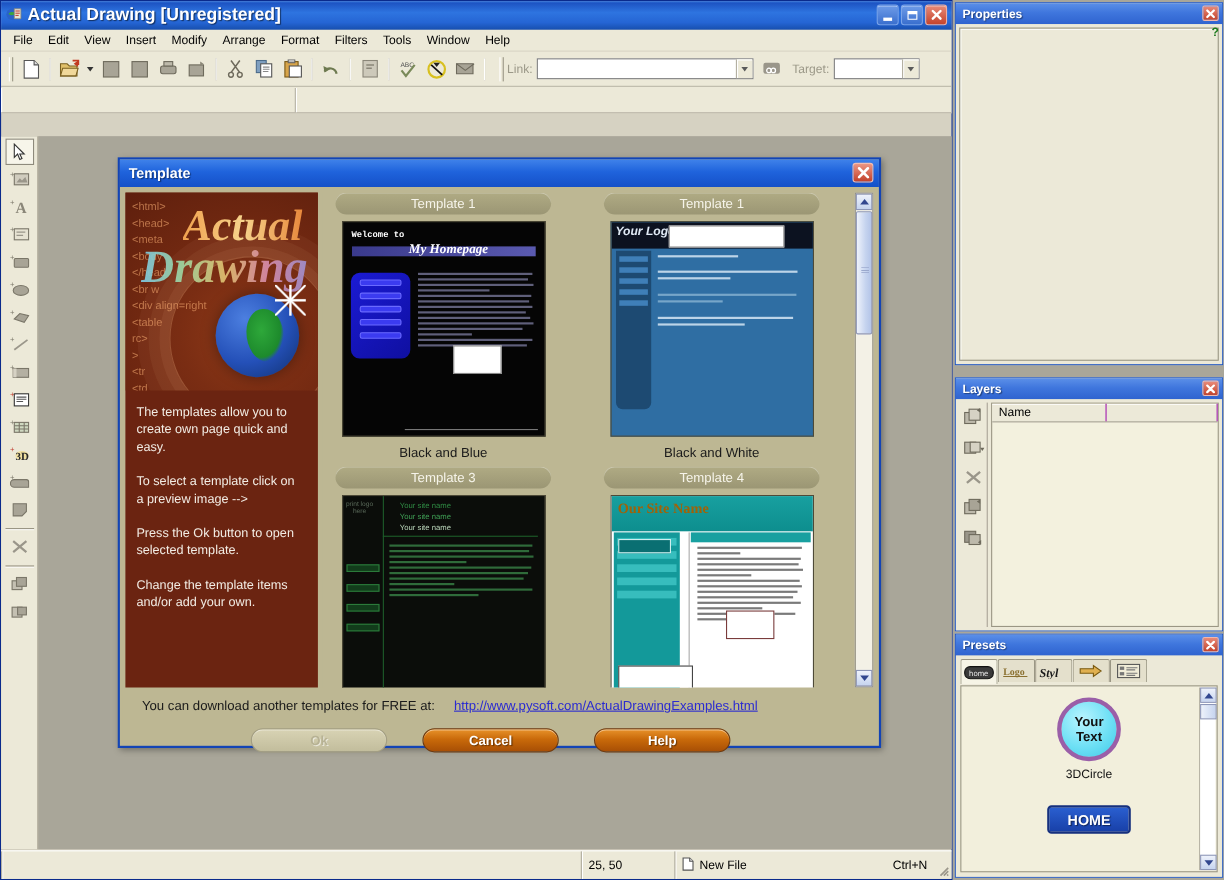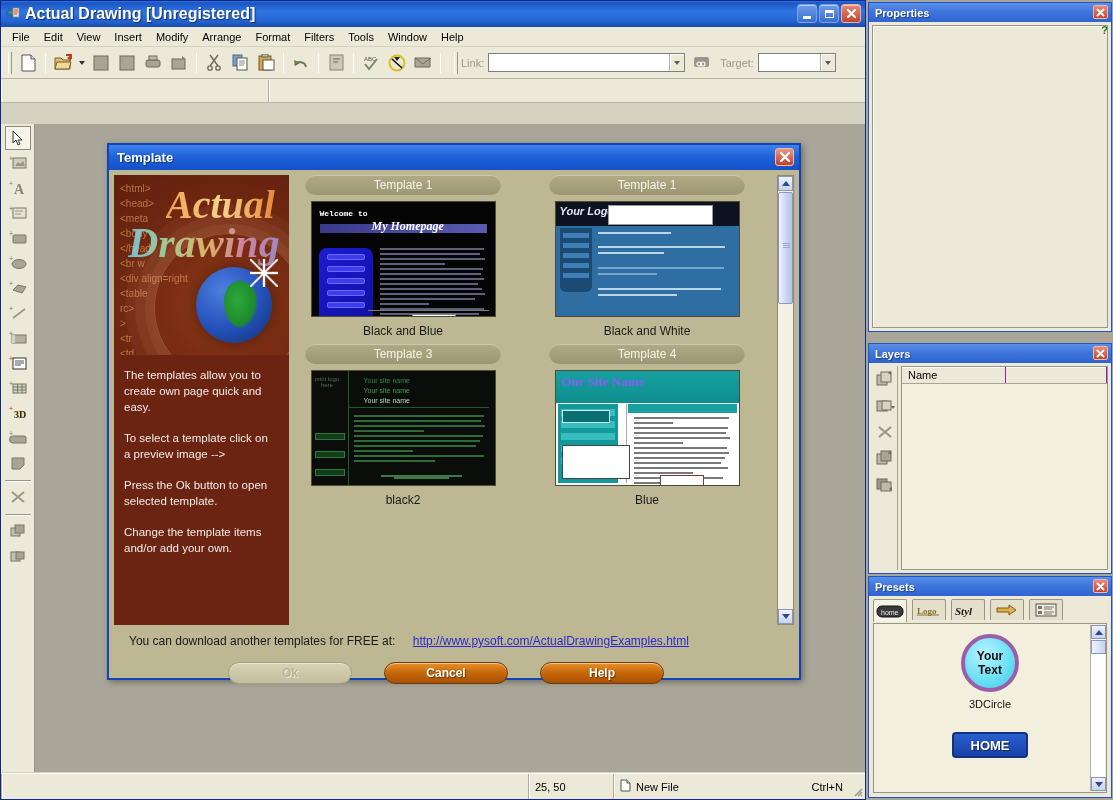--- a/index.html
+++ b/index.html
@@ -225,21 +225,21 @@
   .tpl-cell { width: 196px; margin-bottom: 6px; }
   .tpl-header {
     height: 20px; border-radius: 10px;
     background: linear-gradient(to bottom,#b0ab84,#9b9674);
     color: #f6f4ea; font-size: 12px;
     display: flex; align-items: center; justify-content: center;
     box-shadow: inset 0 1px 0 rgba(255,255,255,.35);
     margin-bottom: 6px;
   }
   .tpl-thumb {
-    width: 185px; height: 116px; margin: 4px auto; border: 1px solid #4e4a38;
+    width: 185px; height: 196px; margin: 4px auto; border: 1px solid #4e4a38;
     overflow: hidden; position: relative; background: #000; text-align: center;
   }
   .tpl-caption { text-align: center; font-size: 12px; color: #1a1a1a; margin-top: 7px; }
 
   
   .t1 { background: #050505; }
   .t1 .hdr { position:absolute; left:8px; top:7px; color:#fff; font-size:8px; font-weight:bold; font-family:"Liberation Mono",monospace; }
   .t1 .bar { position:absolute; left:8px; top:22px; right:8px; height:9px; background: linear-gradient(90deg,#3a3a8c,#5a5ab0); }
   .t1 .big { position:absolute; left:60px; top:17px; color:#fff; font-size:12px; font-weight:bold; font-style: italic; font-family:"Liberation Serif",serif; }
   .t1 .nav { position:absolute; left:7px; top:46px; width:54px; height:78px; border-radius:8px; background: linear-gradient(135deg,#1b1bd4,#0f0fa0); }
@@ -269,21 +269,21 @@
   .t3 .lft { position:absolute; left:3px; top:5px; color:#5a6a5a; font-size:6px; }
   .t3 .nav b { position:absolute; left:3px; width:30px; height:7px; background:#123c1b; border:1px solid #2b7a3a; }
   .t3 .body { position:absolute; left:42px; top:44px; right:5px; }
   .t3 .body i { display:block; height:2px; background:#2f6b3a; margin-bottom:3px; }
   .t3 .foot { position:absolute; left:42px; right:5px; bottom:6px; }
   .t3 .foot i { display:block; height:2px; background:#3a7a46; margin-bottom:2px; }
 
   
   .t4 { background: #fff; }
   .t4 .top { position:absolute; left:0; top:0; right:0; height:32px; background: linear-gradient(to bottom,#18a0a0,#0d8e8e); }
-  .t4 .sname { position:absolute; left:6px; top:3px; color:#8b5cf6; font-size:13px; font-weight:bold; font-family:"Liberation Serif",serif; }
+  .t4 .sname { position:absolute; left:6px; top:3px; color:#a16207; font-size:13px; font-weight:bold; font-family:"Liberation Serif",serif; }
   .t4 .nav { position:absolute; left:72px; top:33px; right:2px; height:9px; background:#18a0a0; }
   .t4 .side { position:absolute; left:2px; top:33px; width:60px; bottom:2px; background:#13999a; }
   .t4 .side b { display:block; margin:5px 3px; height:7px; background:#37bdbd; }
   .t4 .srch { position:absolute; left:4px; top:6px; width:48px; height:13px; background:#0a6f72; border:1px solid #cfeeee; }
   .t4 .body { position:absolute; left:78px; top:46px; right:6px; }
   .t4 .body i { display:block; height:2px; background:#7a7a7a; margin-bottom:3px; }
   .t4 .box { position:absolute; left:104px; top:104px; width:44px; height:26px; background:#fff; border:1px solid #7a3c3c; }
   .t4 .box2 { position:absolute; left:6px; bottom:6px; width:68px; height:34px; background:#fff; border:1px solid #444; }
   .t4 .vsep { position:absolute; left:70px; top:33px; bottom:2px; width:1px; background:#aaa; }
 
@@ -338,21 +338,21 @@
     display: flex; flex-direction: column; align-items: center; padding-top: 4px; gap: 7px;
   }
   .lay-list {
     position: absolute; left: 32px; right: 3px; top: 3px; bottom: 3px;
     background: #f3f1de; border: 1px solid #9a9684;
   }
   .lay-head { height: 17px; background: #ece9d8; border-bottom: 1px solid #a8a496; display: flex; }
   .lay-col { border-right: 1px solid #a21caf; display:flex; align-items:center; padding-left:6px; font-size:11px; box-shadow: inset 0 1px 0 #fff; }
 
   
-  .preset-tabs { display: flex; height: 24px; padding: 3px 0 0 4px; gap: 5px; }
+  .preset-tabs { display: flex; height: 24px; padding: 3px 0 0 4px; gap: 0; }
   .ptab {
     width: 34px; height: 21px; border: 1px solid #9a9684; border-bottom: none;
     background: #e4e0cc; display: flex; align-items: center; justify-content: center;
     border-radius: 2px 2px 0 0;
   }
   .ptab.active { background: #f6f4e6; height: 23px; }
   .preset-body {
     position: absolute; left: 4px; right: 4px; top: 27px; bottom: 4px;
     background: #f2efdc; border: 1px solid #9a9684;
   }

